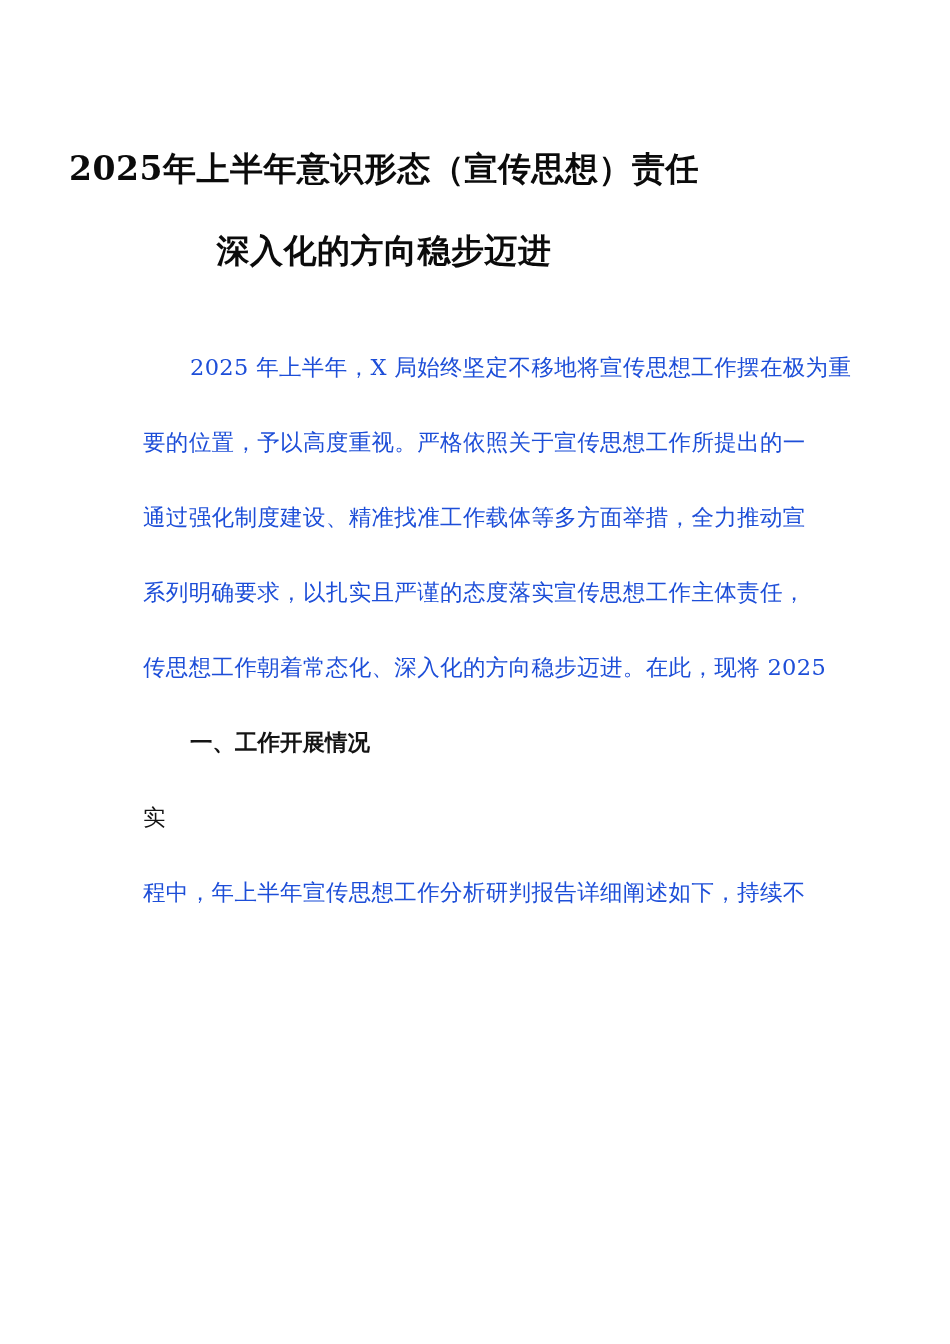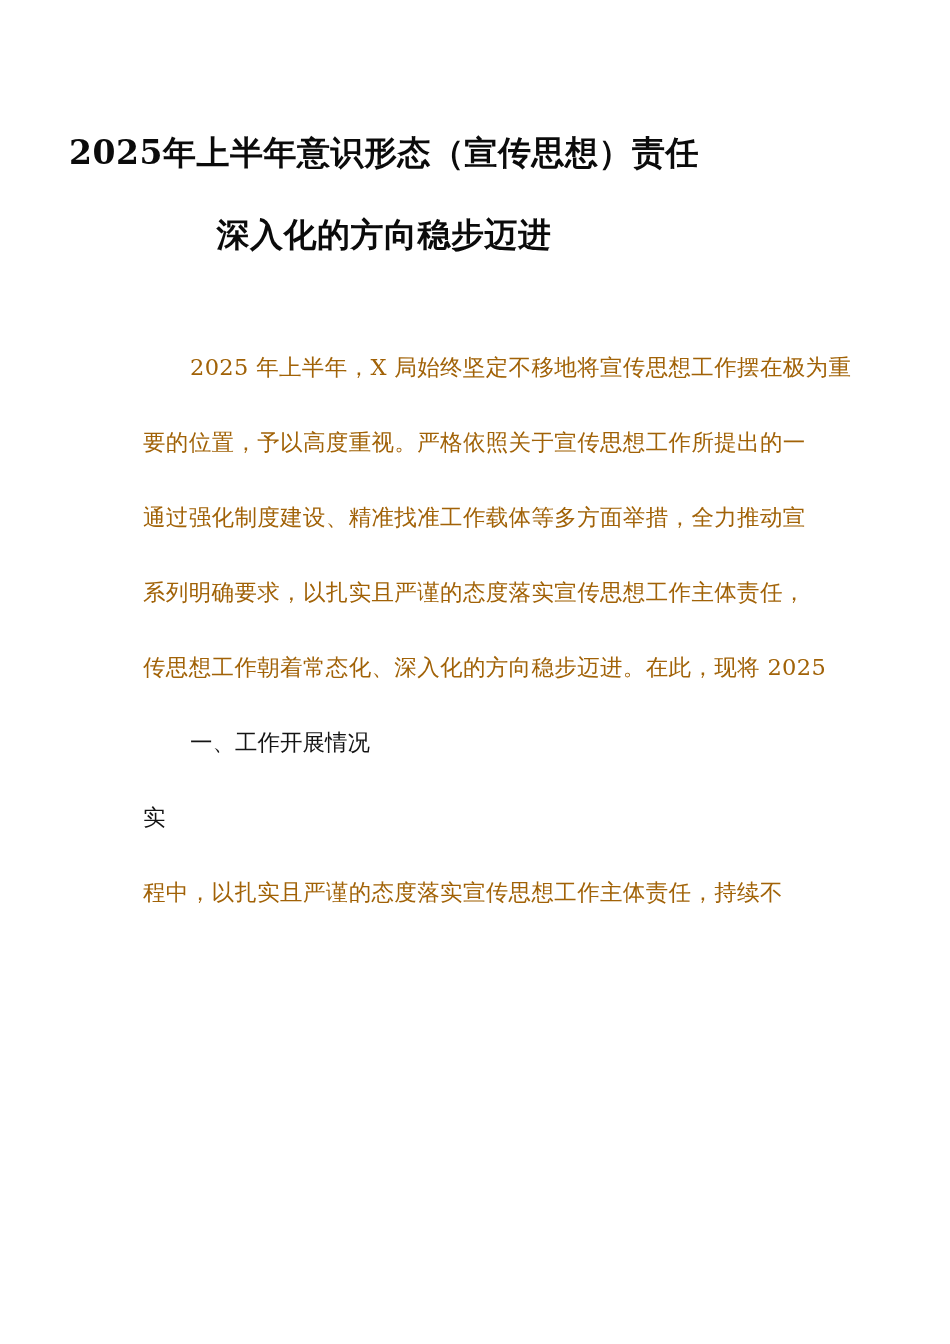--- a/index.html
+++ b/index.html
@@ -22,21 +22,21 @@
     height: 1344px;
     background: #ffffff;
     box-sizing: border-box;
     overflow: hidden;
   }
 
   
   .doc-title {
     position: absolute;
     left: 0;
-    top: 112px;
+    top: 128px;
     width: 768px;
     text-align: center;
     font-size: 33px;
     font-weight: 700;
     line-height: 82px;
     letter-spacing: 0.5px;
     color: #0b0b0b;
   }
   .doc-title .title-line {
     display: block;
@@ -51,21 +51,21 @@
     width: 665px;
   }
 
   .para {
     margin: 0;
     font-size: 22.5px;
     line-height: 75px;
     text-align: justify;
     text-justify: inter-ideograph;
     letter-spacing: 0.2px;
-    color: #a16207;
+    color: #1d4ed8;
   }
 
   
   .para .ln {
     display: block;
     height: 75px;
     white-space: nowrap;
     overflow: visible;
   }
   .para .ln.indent {
@@ -86,20 +86,21 @@
   }
   .heading-1 .ln,
   .heading-2 .ln {
     display: block;
     height: 75px;
     white-space: nowrap;
   }
   .heading-1 .ln.indent,
   .heading-2 .ln.indent {
     padding-left: 47px;
+    font-weight: bold;
   }
 </style>
 </head>
 <body>
 
 <div class="page">
 
   <div class="doc-title">
     <span class="title-line">2025年上半年意识形态（宣传思想）责任</span>
     <span class="title-line">深入化的方向稳步迈进</span>
@@ -117,17 +118,17 @@
 
     <p class="heading-1">
       <span class="ln indent">一、工作开展情况</span>
     </p>
 
     <p class="heading-2">
       <span class="ln">实</span>
     </p>
 
     <p class="para">
-      <span class="ln just">程中，以扎实且严谨的态度落实宣传思想工作主体责任，持续不</span>
+      <span class="ln just">程中，年上半年宣传思想工作分析研判报告详细阐述如下，持续不</span>
     </p>
 
   </div>
 </div>
 
 </body></html>

